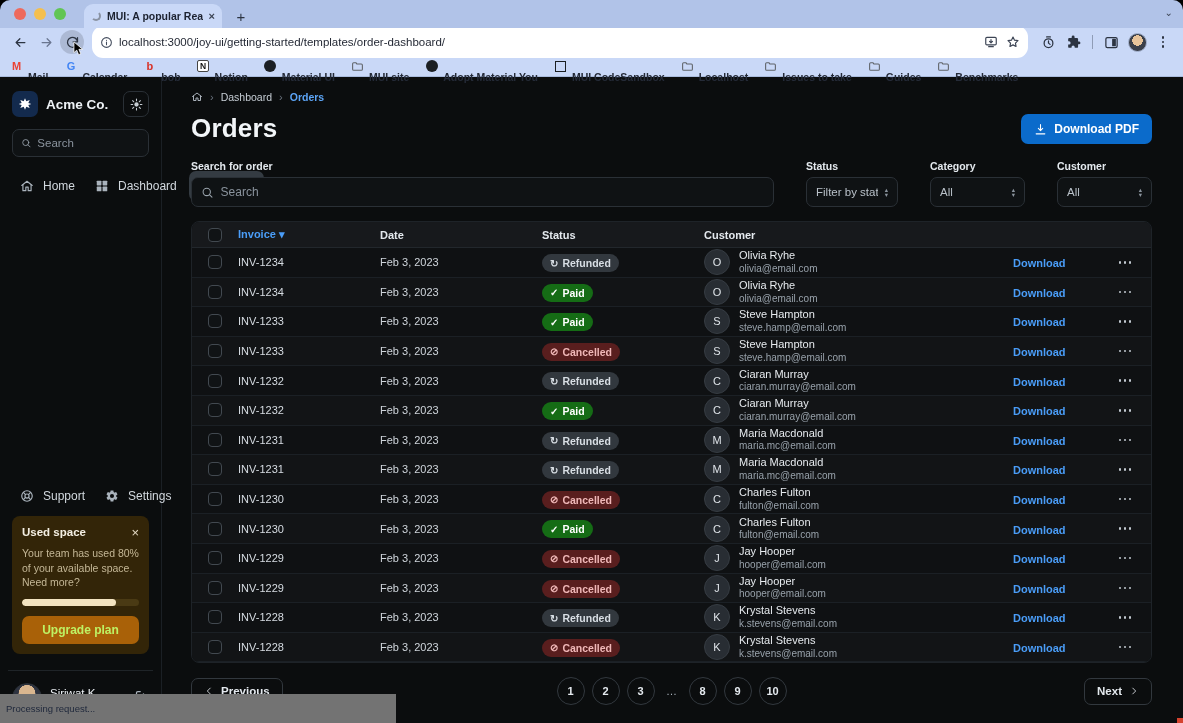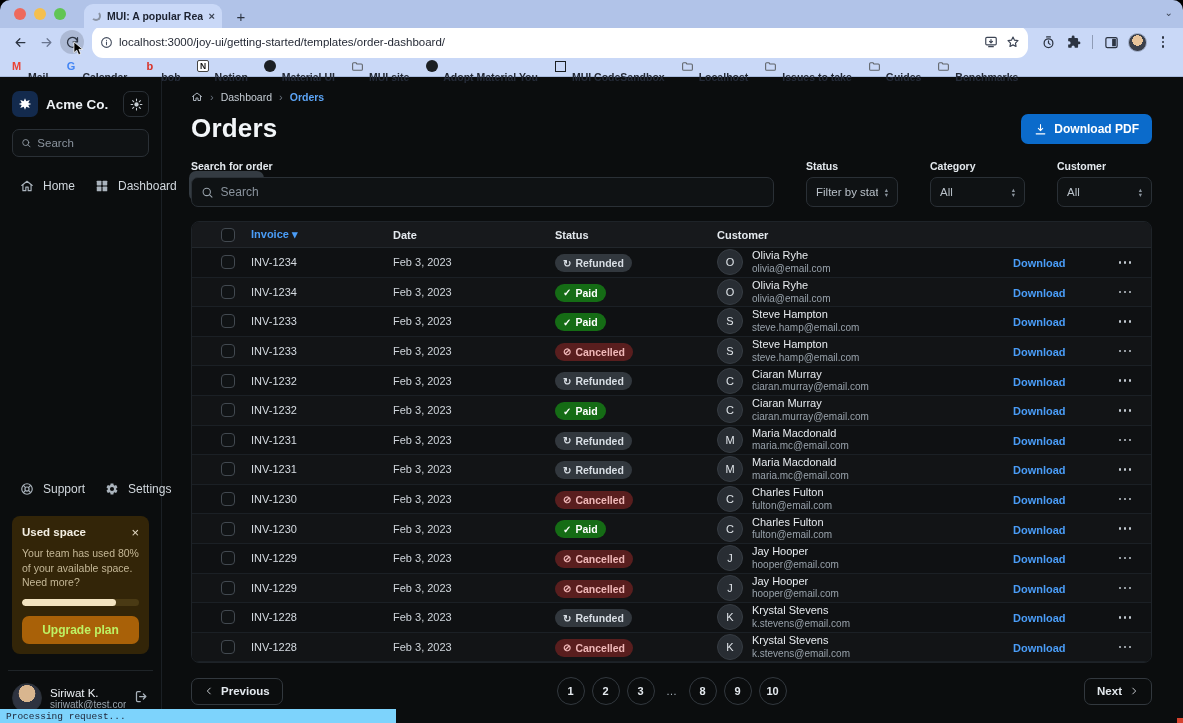--- a/index.html
+++ b/index.html
@@ -50,21 +50,21 @@
   .side-search input::placeholder { color:#8a939d; }
   .nav { display:flex; gap:4px; }
   .nav-item { height:30px; border-radius:7px; display:flex; align-items:center; gap:9px; padding:0 8px; color:#d2d8de; }
   .nav-item.active { background:#343b42; color:#f0f4f8; }
   .nav-item svg { width:14px; height:14px; flex:none; }
   .nav-label { font-size:12px; font-weight:500; flex:1; }
   .nav-badge { min-width:18px; height:18px; border-radius:9px; background:#0b6bcb; color:#fff; font-size:10px; font-weight:700; display:grid; place-items:center; padding:0 5px; }
   .nav-chev svg { width:11px; height:11px; }
   .side-bottom { margin-top:auto; display:flex; flex-direction:column; gap:4px; }
 
-  .space-card { margin-top:8px; background:#332508; border-radius:8px; padding:10px; }
+  .space-card { margin-top:1px; background:#332508; border-radius:8px; padding:10px; }
   .space-head { display:flex; align-items:center; justify-content:space-between; }
   .space-title { font-size:11.5px; font-weight:700; color:#f4efe3; }
   .space-x { color:#e3d9c4; font-size:13px; line-height:1; }
   .space-body { margin-top:7px; font-size:10.5px; color:#c4b796; line-height:1.4; }
   .space-track { margin-top:9px; height:7px; border-radius:4px; background:#4a3a14; overflow:hidden; }
   .space-fill { height:100%; border-radius:4px; background:#f3e3c0; }
   .space-btn { margin-top:10px; width:100%; height:28px; border-radius:7px; background:#a96108; border:none; color:#bef264; font-size:12px; font-weight:700; font-family:"Liberation Sans",sans-serif; }
   .side-divider { height:1px; background:#1f2428; margin:12px -4px 8px; }
   .user-row { display:flex; align-items:center; gap:8px; padding-bottom:4px; }
   .user-avatar { width:30px; height:30px; border-radius:50%; flex:none; background:radial-gradient(circle at 50% 34%, #d9b68f 0 36%, #2e3340 37% 100%); border:1px solid #2a3036; }
@@ -88,21 +88,21 @@
   .f-search { flex:1; }
   .input-like { height:30px; border:1px solid #2a3036; background:#0f1214; border-radius:7px; display:flex; align-items:center; gap:7px; padding:0 9px; }
   .input-like input { background:transparent; border:none; outline:none; color:#c9cfd6; font-size:12px; width:100%; font-family:"Liberation Sans",sans-serif; }
   .input-like input::placeholder { color:#8a939d; }
   .select { justify-content:space-between; }
   .select-value { font-size:11.5px; color:#b9c1c9; white-space:nowrap; overflow:hidden; }
   .select-arrows { display:flex; flex-direction:column; line-height:5px; color:#8a939d; font-size:6.5px; }
 
   
   .table { border:1px solid #1e2328; border-radius:8px; overflow:hidden; background:#0f1113; }
-  .trow { display:flex; align-items:center; height:29.6px; border-bottom:1px solid #1b2025; background:#0f1113;padding-left:13px; }
+  .trow { display:flex; align-items:center; height:29.6px; border-bottom:1px solid #1b2025; background:#0f1113; }
   .trow:nth-child(even) { background:#121416; }
   .thead { height:26px; background:#17191c; border-bottom:1px solid #22272c; }
   .c-cb { width:46px; display:flex; justify-content:center; flex:none; }
   .c-inv { width:142px; flex:none; font-size:11px; color:#d6dce2; font-weight:500; }
   .c-date { width:162px; flex:none; font-size:11px; color:#cfd5db; }
   .c-status { width:162px; flex:none; }
   .c-cust { flex:1; display:flex; align-items:center; gap:9px; min-width:0; }
   .c-dl { width:86px; flex:none; }
   .c-menu { width:52px; flex:none; display:flex; justify-content:center; }
   .th { font-size:11px; font-weight:700; color:#e4e9ee; }
@@ -119,21 +119,21 @@
 
   
   .pager { display:flex; align-items:center; margin:13px 0 0; position:relative; height:30px; }
   .pg-btn { height:27px; border:1px solid #32383e; border-radius:7px; background:transparent; color:#e4e9ee; font-size:11.5px; font-weight:600; display:flex; align-items:center; gap:7px; padding:0 12px; font-family:"Liberation Sans",sans-serif; }
   .pg-next { margin-left:auto; }
   .pages { position:absolute; left:50%; transform:translateX(-50%); display:flex; align-items:center; gap:7px; }
   .page-dot { width:28px; height:28px; border-radius:50%; border:1px solid #32383e; background:transparent; color:#e4e9ee; font-size:11px; font-weight:600; display:grid; place-items:center; font-family:"Liberation Sans",sans-serif; }
   .page-ellipsis { width:20px; text-align:center; color:#aab2bb; font-size:11px; border:none; background:transparent; }
 
   
-  .statusbar { position:absolute; left:0; bottom:0; width:396px; height:14px; background:#7dd3fc; color:#20293c; font-size:9.5px; display:flex; align-items:center; padding:0 6px; z-index:20;font-family:Liberation Mono, monospace; }
+  .statusbar { position:absolute; left:0; bottom:0; width:396px; height:29px; background:#737373; color:#20293c; font-size:9.5px; display:flex; align-items:center; padding:0 6px; z-index:20; }
   .corner-mark { position:absolute; right:0; bottom:0; width:6px; height:5px; background:#d5432f; z-index:21; }
   svg.stroke { fill:none; stroke:currentColor; stroke-width:2; stroke-linecap:round; stroke-linejoin:round; }
 </style>
 </head>
 <body>
 
 <div class="window">
 
   <div class="titlebar">
     <div class="lights">

